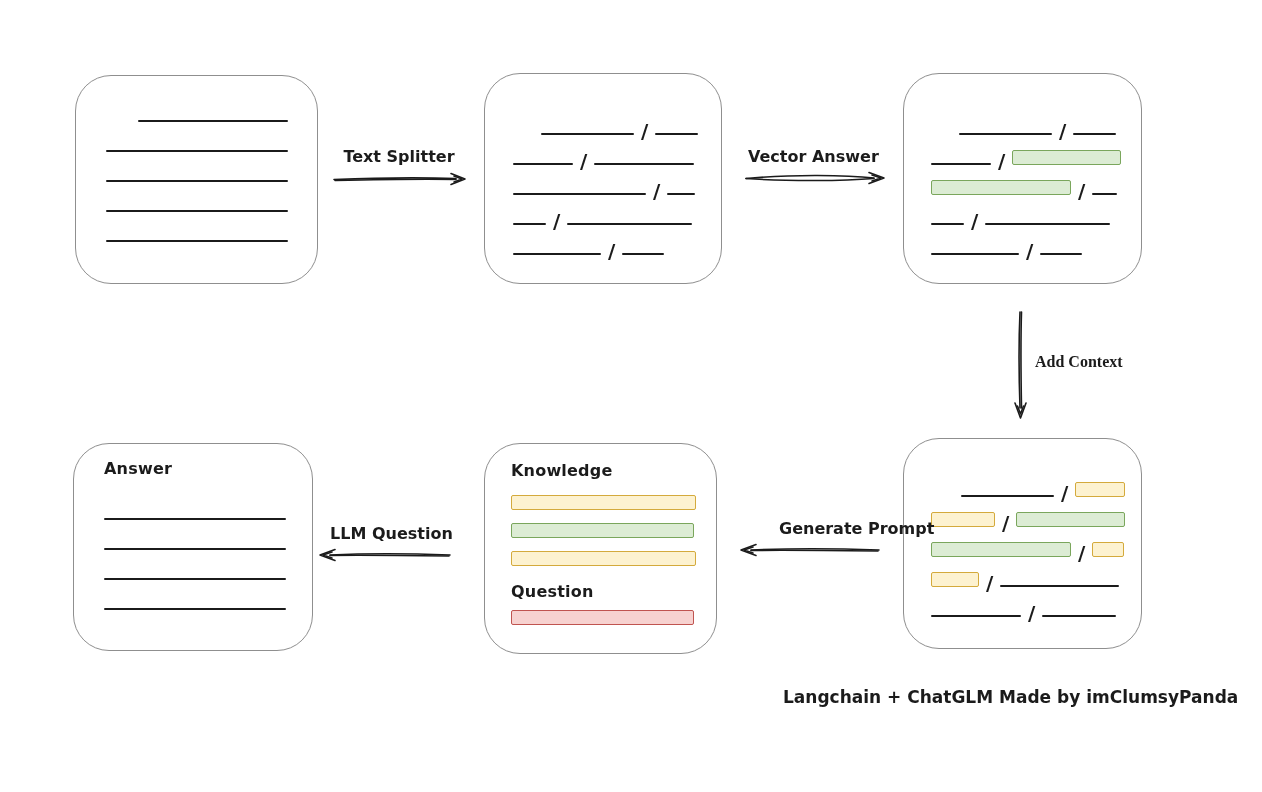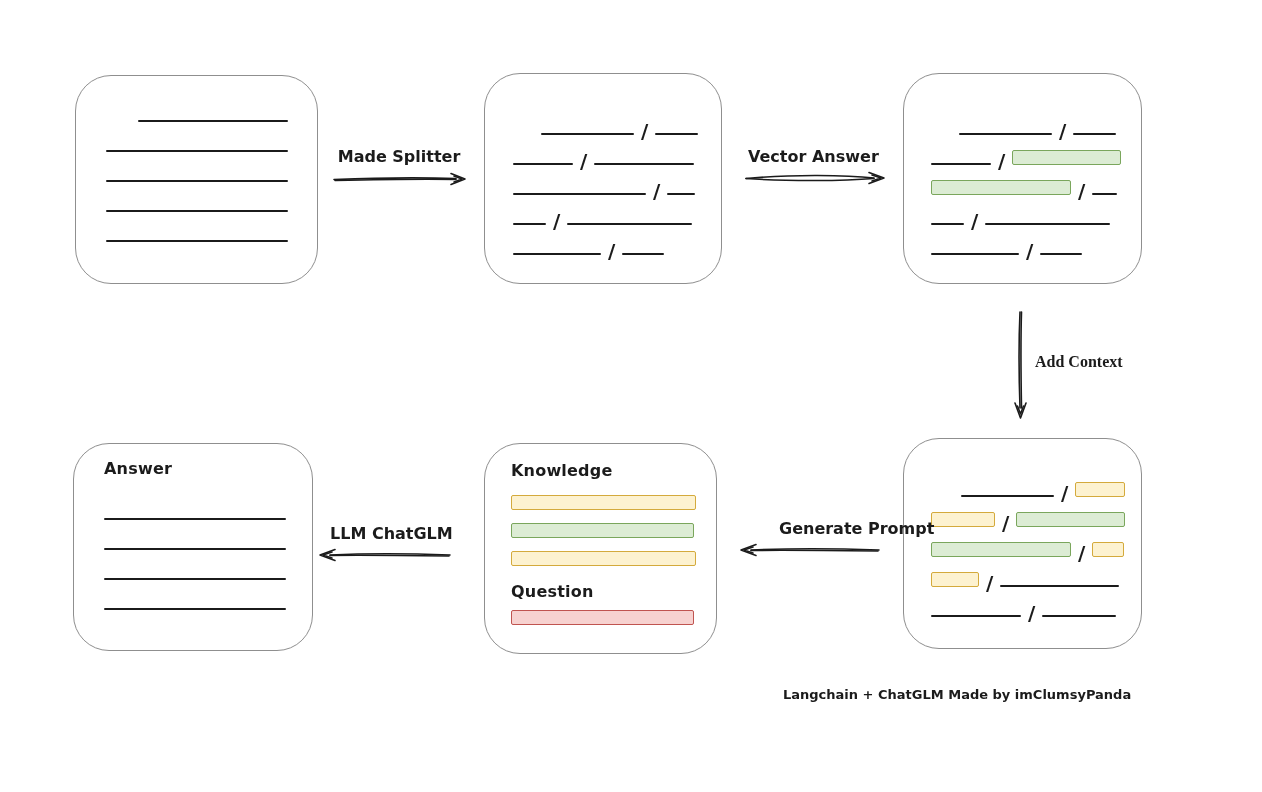--- a/index.html
+++ b/index.html
@@ -20,21 +20,21 @@
   .seg.green,.bar.green{background:var(--green-fill);border-color:var(--green-border);}
   .seg.yellow,.bar.yellow{background:var(--yellow-fill);border-color:var(--yellow-border);}
   .bar.red{background:var(--red-fill);border-color:var(--red-border);}
   .slash{font-size:20px;font-weight:bold;line-height:18px;margin:0 7px -5px 7px;color:var(--line);}
 
   
   .node-title{font-size:16px;font-weight:bold;letter-spacing:.2px;}
   .bar{height:13px;border:1.6px solid;border-radius:2px;}
 
   .arrow-label{position:absolute;font-size:16px;font-weight:bold;text-align:center;white-space:nowrap;}
-  .caption{position:absolute;font-size:13px;font-weight:bold;white-space:nowrap;text-align:center;}
+  .caption{position:absolute;font-size:17px;font-weight:bold;white-space:nowrap;text-align:center;}
   svg.arrow{position:absolute;overflow:visible;}
   svg.arrow path{fill:none;stroke:var(--line);stroke-width:1.6;stroke-linecap:round;stroke-linejoin:round;}
 </style>
 </head>
 <body>
 
 <div class="canvas">
 
   <div class="box" style="left:75px;top:75px;width:243px;height:209px;">
     <div class="doc-lines" style="padding:44px 0 0 30px;">
@@ -156,21 +156,21 @@
           <div class="bar green" style="width: 181px; margin-top: 13px;"></div>
           <div class="bar yellow" style="width: 183px; margin-top: 13px;"></div>
         </div>
       <div class="node-title" style="margin-top:16px;">Question</div>
       <div>
           <div class="bar red" style="width: 181px; margin-top: 9px;"></div>
         </div>
     </div>
   </div>
 
-  <div class="arrow-label" style="left:336px;top:147px;width:126px;">Made Splitter</div>
+  <div class="arrow-label" style="left:336px;top:147px;width:126px;">Text Splitter</div>
   <svg class="arrow" style="left:332px;top:170px;" width="136" height="18" viewBox="0 0 136 18">
     <path d="M2 9.5 C 40 8, 92 7.5, 124 8.5"></path>
     <path d="M3 10.5 C 48 9.5, 96 9, 124 9.5"></path>
     <path d="M119 3.5 L 133 9 L 119 14.5"></path>
     <path d="M122 6 L 130 9 L 122 12"></path>
   </svg>
 
   <div class="arrow-label" style="left:748px;top:147px;width:126px;">Vector Answer</div>
   <svg class="arrow" style="left:744px;top:169px;" width="143" height="18" viewBox="0 0 143 18">
     <path d="M2 9.5 C 45 5.5, 100 5.5, 130 9"></path>
@@ -188,21 +188,21 @@
   </svg>
 
   <div class="arrow-label" style="left:779px;top:519px;width:146px;">Generate Prompt</div>
   <svg class="arrow" style="left:737px;top:541px;" width="144" height="18" viewBox="0 0 144 18">
     <path d="M142 9 C 100 7.5, 48 7.5, 14 9"></path>
     <path d="M141 10 C 96 9.5, 46 9, 14 9.5"></path>
     <path d="M19 3.5 L 4 9 L 19 14.5"></path>
     <path d="M16 6 L 7 9 L 16 12"></path>
   </svg>
 
-  <div class="arrow-label" style="left:330px;top:524px;width:122px;">LLM ChatGLM</div>
+  <div class="arrow-label" style="left:330px;top:524px;width:122px;">LLM Question</div>
   <svg class="arrow" style="left:316px;top:546px;" width="136" height="18" viewBox="0 0 136 18">
     <path d="M134 9 C 94 7.5, 46 7.5, 14 9"></path>
     <path d="M133 10 C 90 9.5, 44 9, 14 9.5"></path>
     <path d="M19 3.5 L 4 9 L 19 14.5"></path>
     <path d="M16 6 L 7 9 L 16 12"></path>
   </svg>
 
   <div class="caption" style="left:783px;top:687px;">Langchain + ChatGLM Made by imClumsyPanda</div>
 
 </div>

